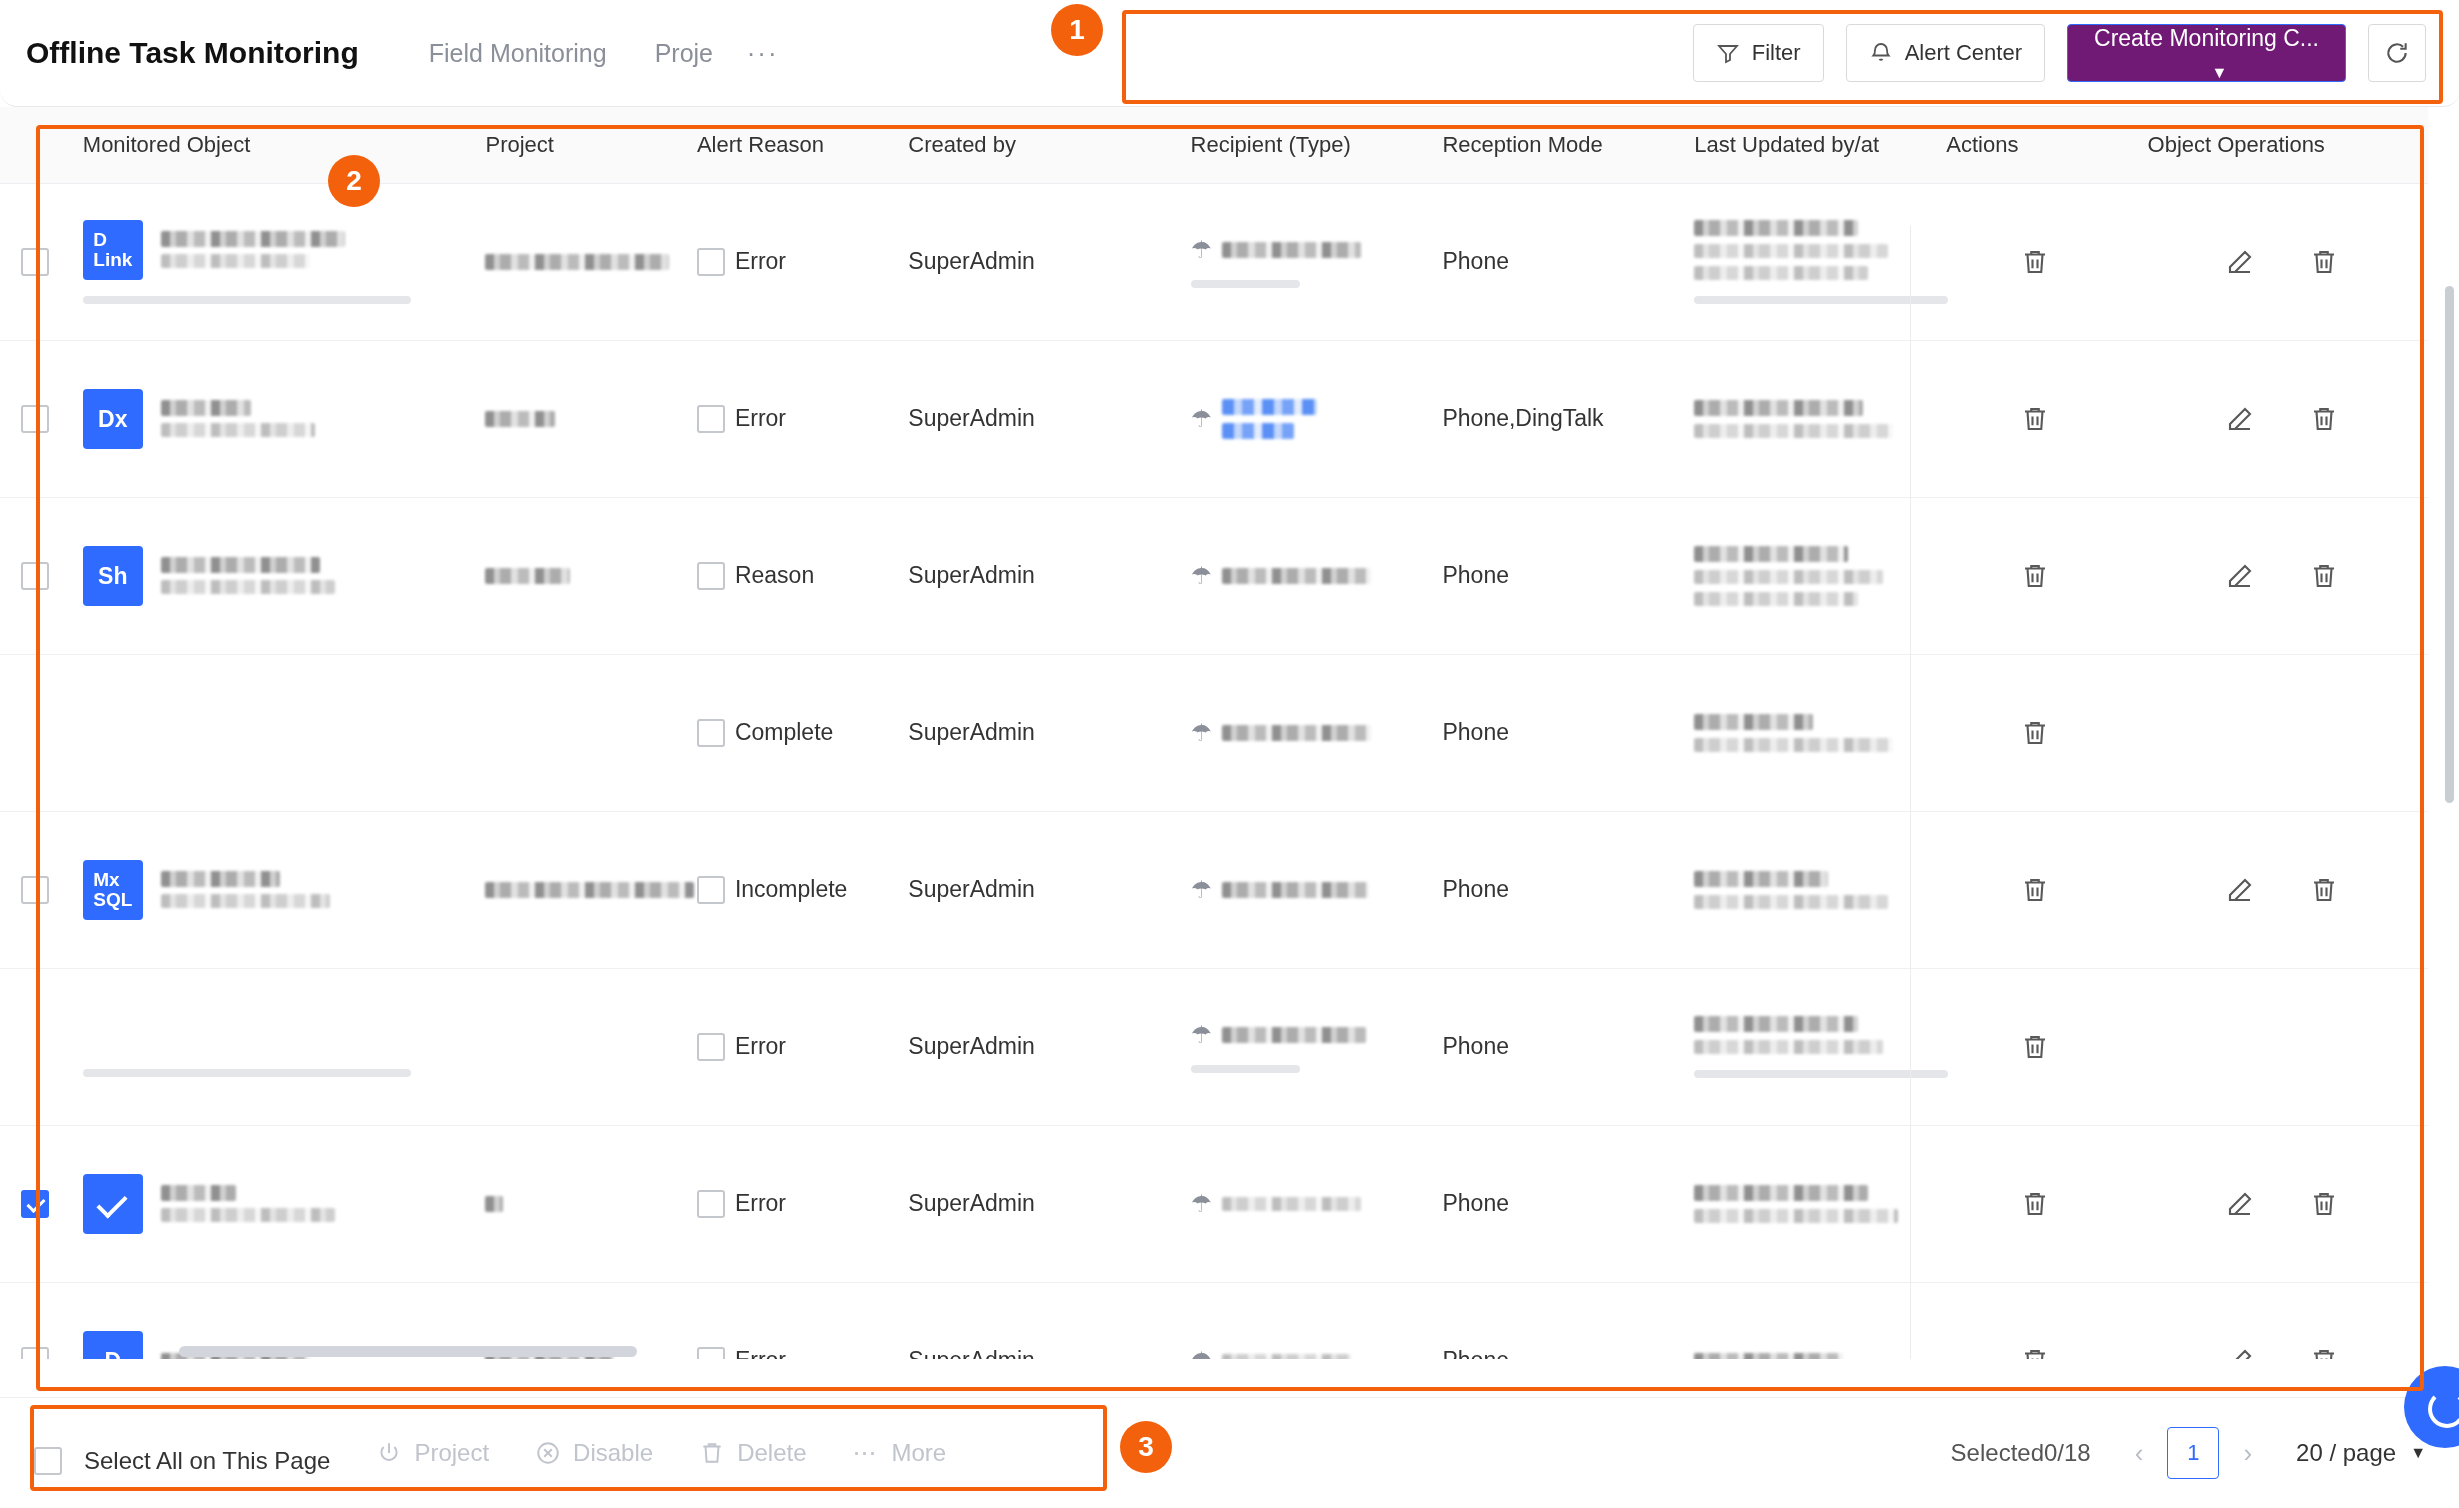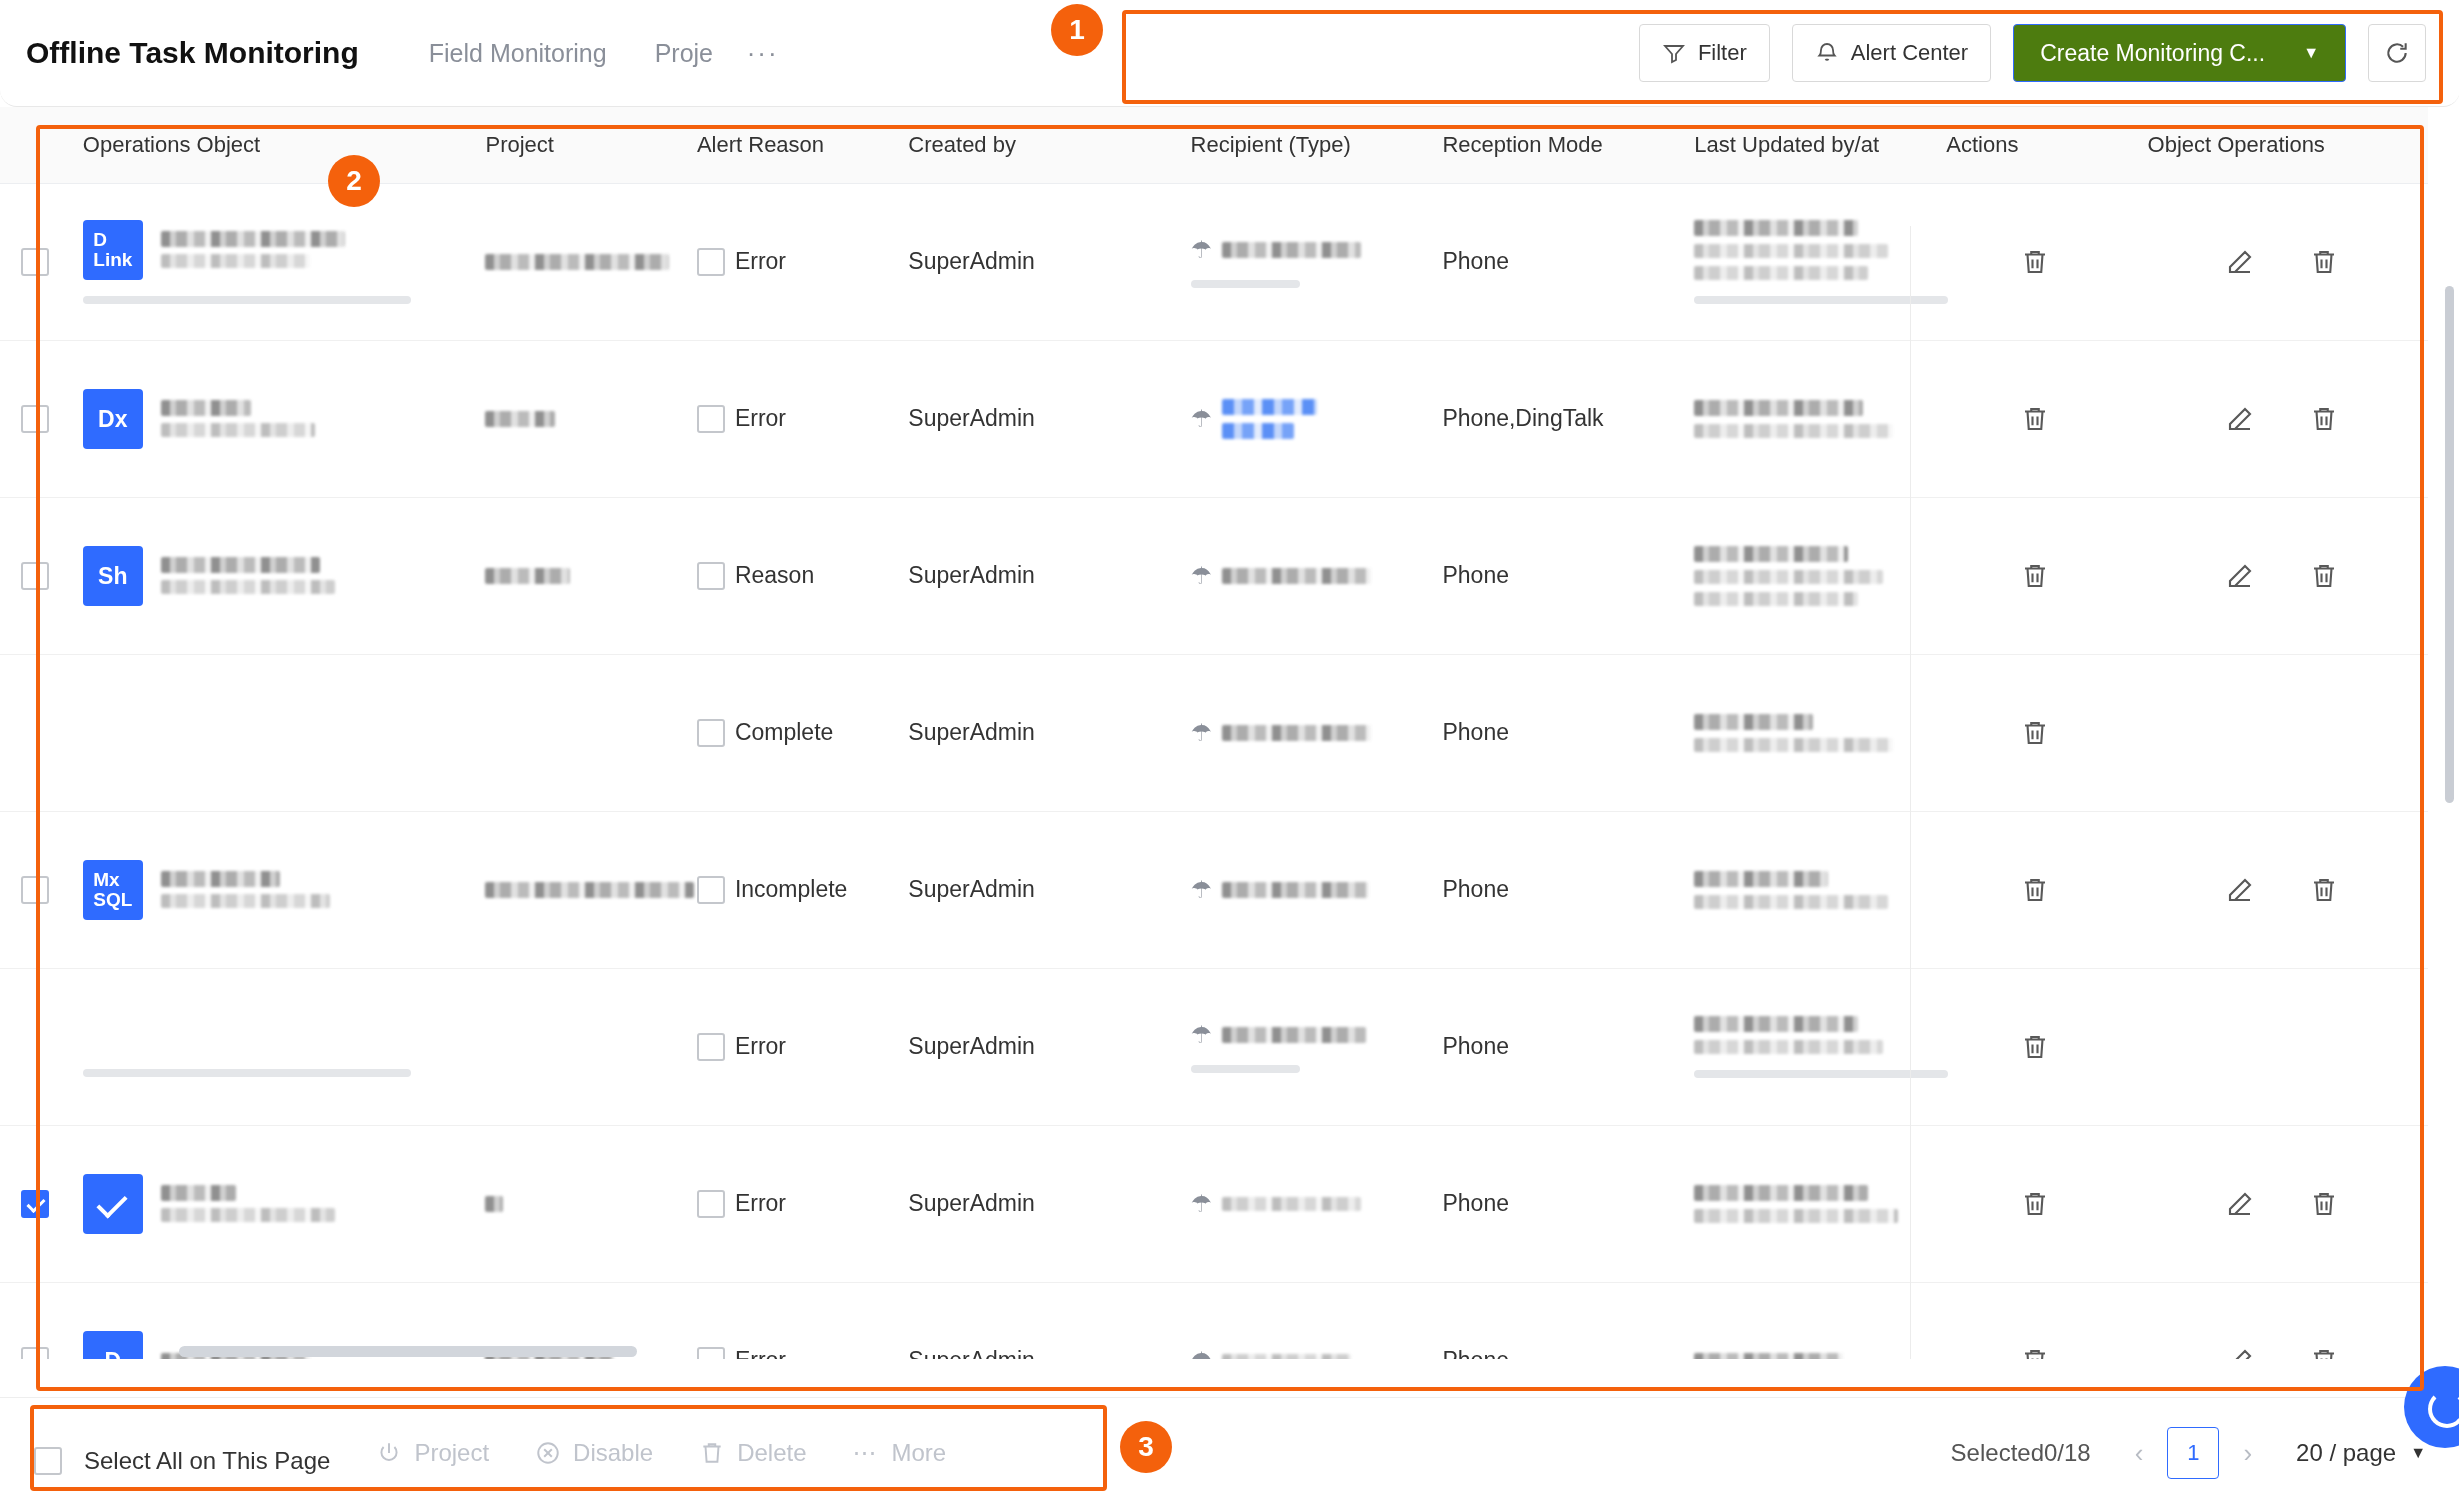--- a/index.html
+++ b/index.html
@@ -100,25 +100,26 @@
     padding: 0 22px;
     border: 1px solid #d9d9d9;
     border-radius: 4px;
     background: #fff;
     font-size: 22px;
     color: #333;
     cursor: pointer;
     white-space: nowrap;
   }
   .btn-primary {
-    background: #4d7c0f;
+    background: #701a75;
     border-color: #2f6bff;
     color: #fff;
     padding: 0 26px;
     font-size: 23px;
+    flex-direction: column;
   }
   .btn-primary .caret { margin-left: 26px; font-size: 16px; }
   .btn-icon-only {
     width: 58px;
     padding: 0;
   }
 
   
   .table-wrap {
     position: relative;
@@ -406,21 +407,21 @@
         </span>
       </div>
     </div>
   </div>
 
   <div class="table-wrap">
     <table class="grid">
       <thead>
         <tr>
           <th class="col-check"></th>
-          <th class="col-obj">Operations Object</th>
+          <th class="col-obj">Monitored Object</th>
           <th class="col-proj">Project</th>
           <th class="col-reason">Alert Reason</th>
           <th class="col-creator">Created by</th>
           <th class="col-recip">Recipient (Type)</th>
           <th class="col-mode">Reception Mode</th>
           <th class="col-updated">Last Updated by/at</th>
           <th class="col-actions">Actions</th>
           <th class="col-objops">Object Operations</th>
         </tr>
       </thead>

